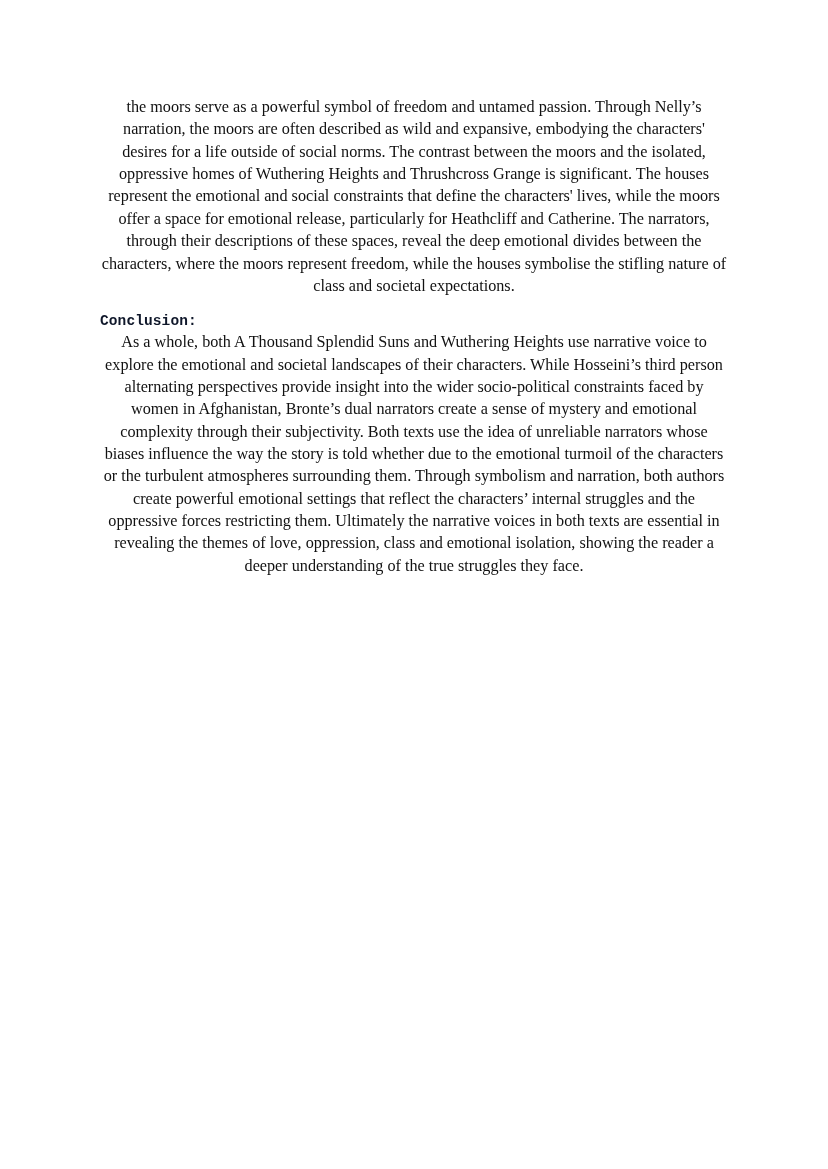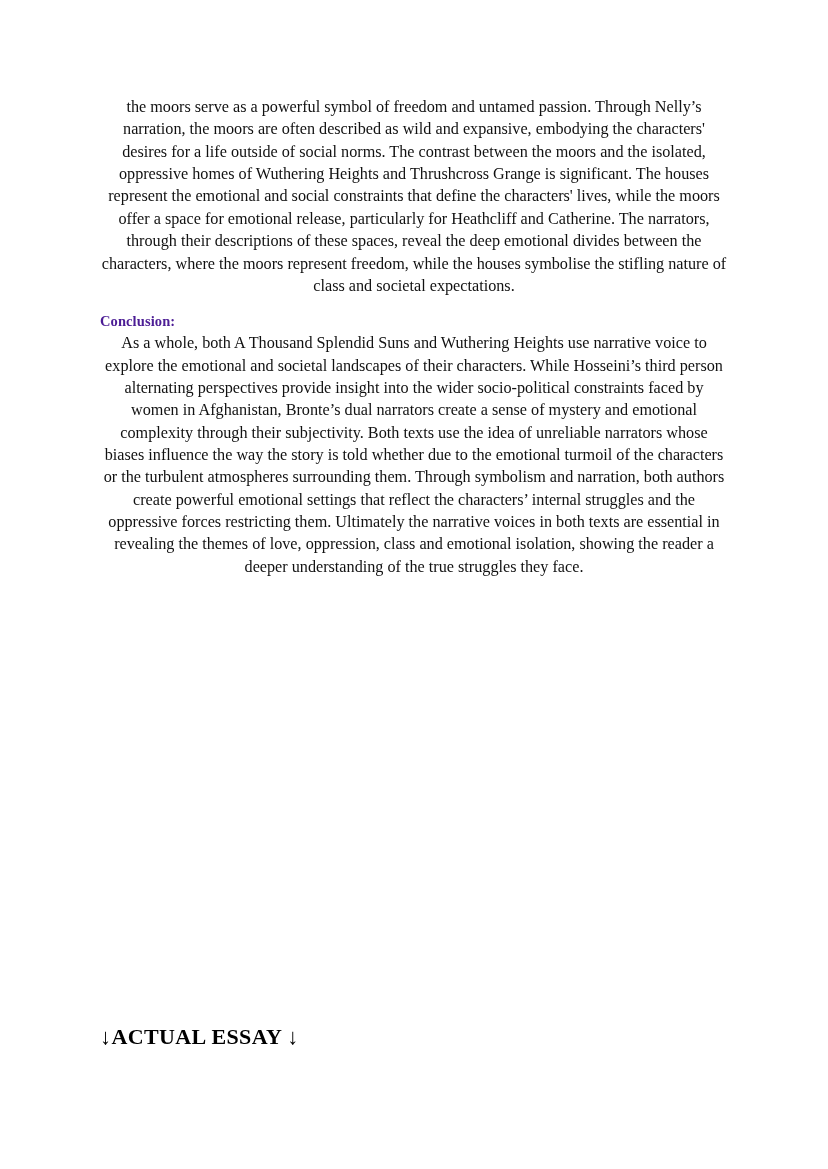--- a/index.html
+++ b/index.html
@@ -30,22 +30,22 @@
     font-size: 16.2px;
     line-height: 1.38;
     text-align: center;
     color: #111111;
     font-family: "Liberation Serif", serif;
   }
   .section-heading {
     margin: 4px 0 2px 0;
     font-size: 14.5px;
     font-weight: bold;
-    font-family: Liberation Serif, serif;
-    color: #4c1d95;
+    font-family: Liberation Mono, monospace;
+    color: #0f172a;
     letter-spacing: 0.1px;
   }
   .spacer-block {
     height: 430px;
   }
   .footer-label {
     font-family: "Liberation Serif", serif;
     font-weight: bold;
     font-size: 22px;
     letter-spacing: 0.4px;
@@ -60,16 +60,15 @@
   <div class="doc-body">
 
     <p class="para">the moors serve as a powerful symbol of freedom and untamed passion. Through Nelly’s narration, the moors are often described as wild and expansive, embodying the characters' desires for a life outside of social norms. The contrast between the moors and the isolated, oppressive homes of Wuthering Heights and Thrushcross Grange is significant. The houses represent the emotional and social constraints that define the characters' lives, while the moors offer a space for emotional release, particularly for Heathcliff and Catherine. The narrators, through their descriptions of these spaces, reveal the deep emotional divides between the characters, where the moors represent freedom, while the houses symbolise the stifling nature of class and societal expectations.</p>
 
     <div class="section-heading">Conclusion:</div>
 
     <p class="para">As a whole, both A Thousand Splendid Suns and Wuthering Heights use narrative voice to explore the emotional and societal landscapes of their characters. While Hosseini’s third person alternating perspectives provide insight into the wider socio-political constraints faced by women in Afghanistan, Bronte’s dual narrators create a sense of mystery and emotional complexity through their subjectivity. Both texts use the idea of unreliable narrators whose biases influence the way the story is told whether due to the emotional turmoil of the characters or the turbulent atmospheres surrounding them. Through symbolism and narration, both authors create powerful emotional settings that reflect the characters’ internal struggles and the oppressive forces restricting them. Ultimately the narrative voices in both texts are essential in revealing the themes of love, oppression, class and emotional isolation, showing the reader a deeper understanding of the true struggles they face.</p>
 
     <div class="spacer-block"></div>
 
-    <div class="footer-label">↓ACTUAL ESSAY ↓</div>
 
   </div>
 </div>
 
 </body></html>

